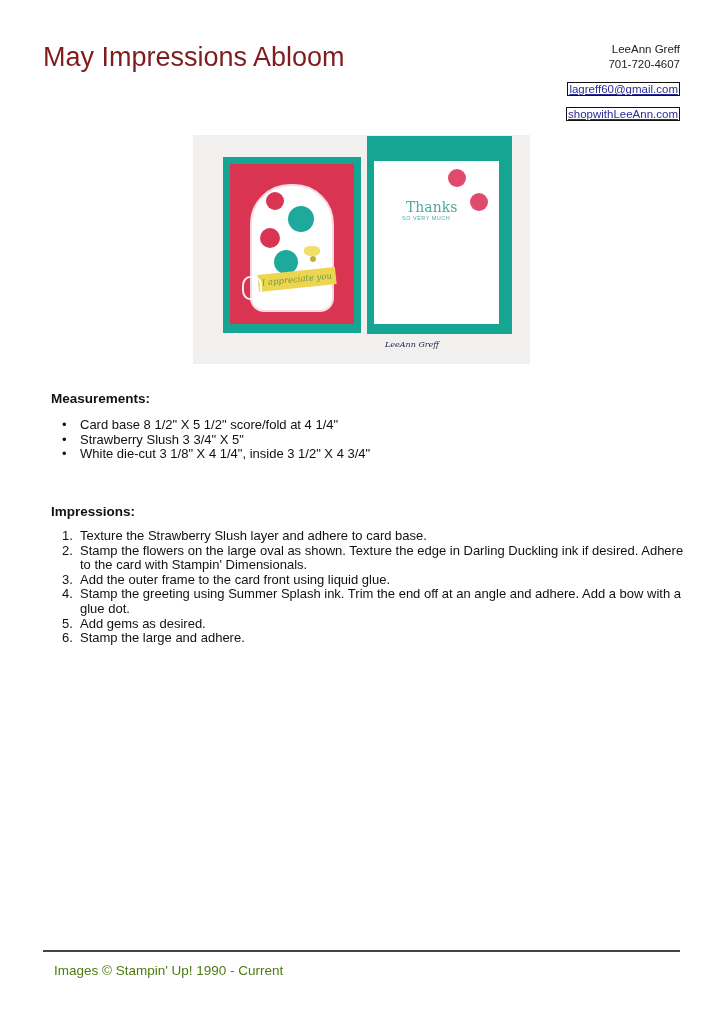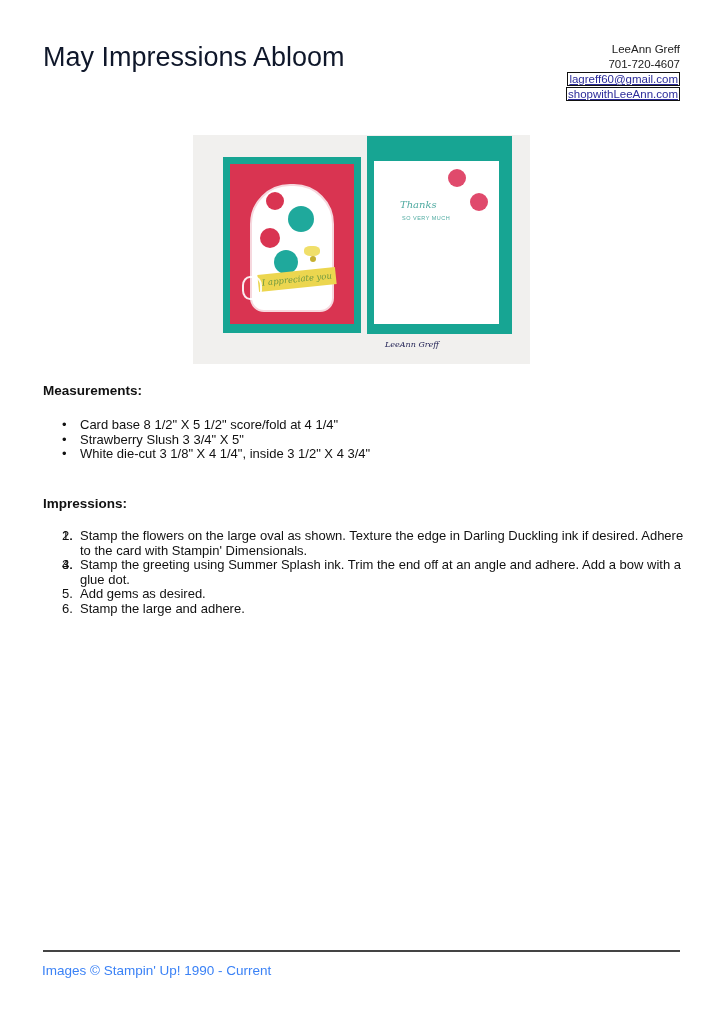--- a/index.html
+++ b/index.html
@@ -1,42 +1,42 @@
 <!DOCTYPE html>
 <html><head>
 <meta charset="utf-8">
 <style>
   html, body { margin: 0; padding: 0; background: #ffffff; }
   body { width: 724px; height: 1024px; position: relative; overflow: hidden;
          font-family: "Liberation Sans", sans-serif; color: #111; }
-  .title { position: absolute; left: 43px; top: 41px; font-size: 27px; line-height: 32px; color: #0f172a; }
+  .title { position: absolute; left: 43px; top: 41px; font-size: 27px; line-height: 32px; color: #7f1d1d; }
   .contact { position: absolute; right: 44px; top: 42px; text-align: right; font-size: 11.5px; line-height: 15px; color: #222; }
   .contact .line { display: block; }
-  .contact .link { display: inline-block; color: #2b2b9a; text-decoration: underline; border: 1.3px solid #111; padding: 0 1px; line-height: 12px; margin-top: 0; }
+  .contact .link { display: inline-block; color: #2b2b9a; text-decoration: underline; border: 1.3px solid #111; padding: 0 1px; line-height: 12px; margin-top: 10px; }
   .photo { position: absolute; left: 193px; top: 135px; width: 337px; height: 229px; background: #f1f0ee; overflow: hidden; }
   .card-front { position: absolute; left: 30px; top: 22px; width: 138px; height: 176px; background: #17a593; }
   .card-front .red { position: absolute; left: 7px; top: 7px; width: 124px; height: 160px; background: #d93451; }
   .oval { position: absolute; left: 20px; top: 20px; width: 80px; height: 124px; background: #fff; border-radius: 40px 40px 14px 14px; border: 2px solid #f6d8de; }
   .flw { position: absolute; border-radius: 50%; }
   .greet { position: absolute; left: 28px; top: 107px; width: 78px; height: 17px; background: #ecd64f; transform: rotate(-6deg); font-family: "DejaVu Serif", serif; font-style: italic; font-size: 8.5px; color: #6f9a40; text-align: center; line-height: 17px; }
   .bow { position: absolute; left: 12px; top: 112px; width: 16px; height: 20px; border: 2px solid #fff; border-radius: 40%; opacity: .9; }
   .card-inside { position: absolute; left: 174px; top: 1px; width: 145px; height: 198px; background: #17a593; }
   .card-inside .white { position: absolute; left: 7px; top: 25px; width: 125px; height: 163px; background: #fff; }
-  .thanks { position: absolute; left: 26px; top: 38px; font-family: "DejaVu Serif", serif; font-style: italic; font-size: 10px; color: #4eaaa0; }
+  .thanks { position: absolute; left: 32px; top: 38px; font-family: "DejaVu Serif", serif; font-size: 14px; color: #4eaaa0; }
   .svm { position: absolute; left: 28px; top: 54px; font-size: 5.5px; letter-spacing: .5px; color: #4eaaa0; }
   .sig { position: absolute; left: 192px; top: 205px; font-family: "DejaVu Serif", serif; font-style: italic; font-size: 8px; color: #225; }
-  h2 { position: absolute; left: 43px; margin: 0; font-size: 13.5px; font-weight: bold; color: #111; }
+  h2 { position: absolute; left: 43px; margin: 8px; font-size: 13.5px; font-weight: bold; color: #111; }
   ul.meas { position: absolute; left: 62px; top: 418px; margin: 0; padding: 0; list-style: none; font-size: 13px; line-height: 14.6px; }
   ul.meas li { position: relative; padding-left: 18px; }
   ul.meas li::before { content: "\2022"; position: absolute; left: 0; }
   ol.dirs { position: absolute; left: 62px; top: 529px; width: 630px; margin: 0; padding: 0; list-style: none; font-size: 13px; line-height: 14.6px; }
   ol.dirs li { position: relative; padding-left: 18px; }
   ol.dirs li .num { position: absolute; left: 0; }
   .rule { position: absolute; left: 43px; top: 950px; width: 637px; height: 2px; background: #444; }
-  .footer { position: absolute; left: 42px; top: 963px; font-size: 13.5px; color: #3b82f6; text-align: right; }
+  .footer { position: absolute; left: 54px; top: 963px; font-size: 13.5px; color: #4d7c0f; text-align: right; }
 </style>
 </head>
 <body>
 
 <div class="title">May Impressions Abloom</div>
 
 <div class="contact">
   <span class="line">LeeAnn  Greff</span>
   <span class="line">701-720-4607</span>
   <a class="link">lagreff60@gmail.com</a><br>
@@ -71,22 +71,22 @@
 
 <h2 style="top:383px;">Measurements:</h2>
 <ul class="meas">
   <li>Card base 8 1/2" X 5 1/2" score/fold at 4 1/4"</li>
   <li>Strawberry Slush 3 3/4" X 5"</li>
   <li>White die-cut 3 1/8" X 4 1/4", inside 3 1/2" X 4 3/4"</li>
 </ul>
 
 <h2 style="top:496px;">Impressions:</h2>
 <ol class="dirs">
-  <li><span class="num">1.</span></li>
+  <li><span class="num">1.</span><span>Texture the Strawberry Slush layer and adhere to card base.</span></li>
   <li><span class="num">2.</span><span>Stamp the flowers on the large oval as shown.  Texture the edge in Darling Duckling ink if desired.  Adhere to the card with Stampin' Dimensionals.</span></li>
-  <li><span class="num">3.</span></li>
+  <li><span class="num">3.</span><span>Add the outer frame to the card front using liquid glue.</span></li>
   <li><span class="num">4.</span><span>Stamp the greeting using Summer Splash ink. Trim the end off at an angle and adhere.  Add a bow with a glue dot.</span></li>
   <li><span class="num">5.</span><span>Add gems as desired.</span></li>
   <li><span class="num">6.</span><span>Stamp the large and adhere.</span></li>
 </ol>
 
 <div class="rule"></div>
 <div class="footer">Images © Stampin' Up! 1990 - Current</div>
 
 </body></html>

